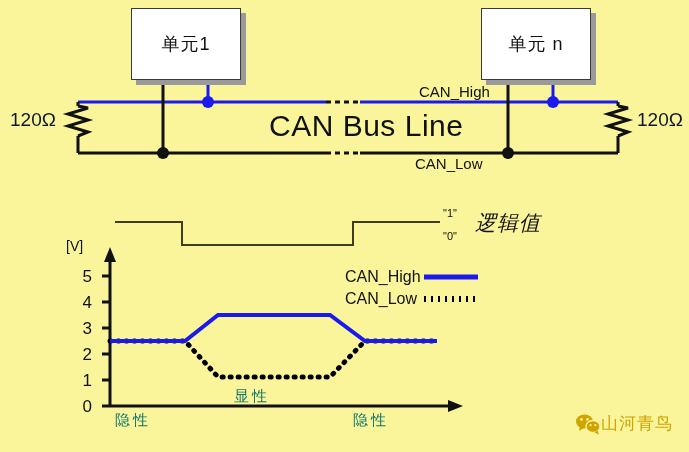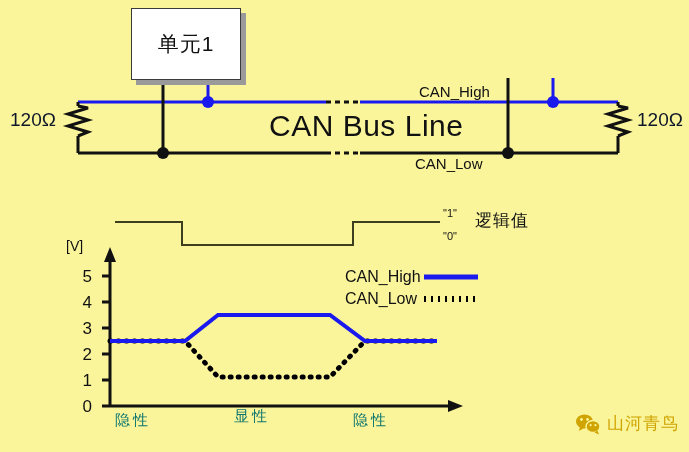--- a/index.html
+++ b/index.html
@@ -15,38 +15,38 @@
   svg{display:block;}
   #diagram-svg,#signal-svg{position:absolute;left:0;top:0;}
   .txt{position:absolute;color:#1a1a1a;white-space:nowrap;line-height:1;}
 
   
   .node-box{
     position:absolute;background:#ffffff;border:1px solid #3a3a3a;
     box-shadow:5px 5px 0 0 #9a9a9a;
     display:flex;align-items:center;justify-content:center;
   }
-  .node-label{font-size:21px;color:#111;letter-spacing:1px;}
+  .node-label{font-size:18px;color:#111;letter-spacing:1px;}
   .ohm{font-size:19px;color:#0f172a;}
   .bus-title{font-size:30px;color:#111;letter-spacing:.5px;}
   .sig-name{font-size:15px;color:#111;}
 
   
   .logic-tick{font-size:11px;color:#111;}
-  .logic-name{font-size:17px;color:#111;letter-spacing:1px;}
+  .logic-name{font-size:21px;color:#111;letter-spacing:1px;font-style:italic;}
 
   
   .axis-unit{font-size:14px;color:#111;}
   .ytick{font-size:17px;color:#111;text-align:right;width:14px;}
   .xcat{font-size:15px;color:#0f766e;letter-spacing:3px;}
   .legend-text{font-size:16px;color:#111;letter-spacing:0px;}
   .caption{font-size:18px;color:#111;letter-spacing:1px;}
 
   
-  .wm{position:absolute;display:flex;align-items:center;gap:6px;}
+  .wm{position:absolute;display:flex;align-items:center;}
   .wm-text{font-size:17px;color:#cfa400;letter-spacing:1px;}
 </style>
 </head>
 <body>
 
 <div id="root">
 
   <svg id="diagram-svg" width="689" height="190">
 
     <g>
@@ -83,20 +83,23 @@
     <g>
       <line x1="508" y1="78" x2="508" y2="153" stroke="#111" stroke-width="3"></line>
       <line x1="553" y1="78" x2="553" y2="102" stroke="#1a1aee" stroke-width="3"></line>
       <circle cx="508" cy="153" r="6" fill="#111"></circle>
       <circle cx="553" cy="102" r="6" fill="#1a1aee"></circle>
     </g>
   </svg>
 
   <div class="node-box" style="left:131px;top:8px;width:108px;height:70px;">
     <span class="node-label">单元1</span>
+  </div>
+  <div class="node-box" style="left:481px;top:8px;width:108px;height:70px;">
+    <span class="node-label">单元 n</span>
   </div>
 
   <div class="txt ohm" style="left:10px;top:110px;">120Ω</div>
   <div class="txt ohm" style="left:637px;top:110px;">120Ω</div>
 
   <div class="txt bus-title" style="left:269px;top:111px;">CAN Bus Line</div>
 
   <div class="txt sig-name" style="left:419px;top:84px;">CAN_High</div>
   <div class="txt sig-name" style="left:415px;top:156px;">CAN_Low</div>
 
@@ -140,21 +143,21 @@
   <div class="txt ytick" style="left:78px;top:294px;">4</div>
   <div class="txt ytick" style="left:78px;top:320px;">3</div>
   <div class="txt ytick" style="left:78px;top:346px;">2</div>
   <div class="txt ytick" style="left:78px;top:372px;">1</div>
   <div class="txt ytick" style="left:78px;top:398px;">0</div>
 
   <div class="txt legend-text" style="left:345px;top:269px;">CAN_High</div>
   <div class="txt legend-text" style="left:345px;top:291px;">CAN_Low</div>
 
   <div class="txt xcat" style="left:115px;top:412px;">隐性</div>
-  <div class="txt xcat" style="left:234px;top:408px;">显性</div>
+  <div class="txt xcat" style="left:234px;top:388px;">显性</div>
   <div class="txt xcat" style="left:353px;top:412px;">隐性</div>
 
 
   <div class="wm" style="left:575px;top:412px;">
     <svg width="26" height="22" viewBox="0 0 26 22">
       <ellipse cx="9.5" cy="8.5" rx="8.5" ry="7" fill="#cfa400"></ellipse>
       <polygon points="5,13 4,18 9,15" fill="#cfa400"></polygon>
       <circle cx="6.5" cy="6.5" r="1.4" fill="#faf59b"></circle>
       <circle cx="12.5" cy="6.5" r="1.4" fill="#faf59b"></circle>
       <ellipse cx="18" cy="13.5" rx="7" ry="6" fill="#cfa400" stroke="#faf59b" stroke-width="1.4"></ellipse>

